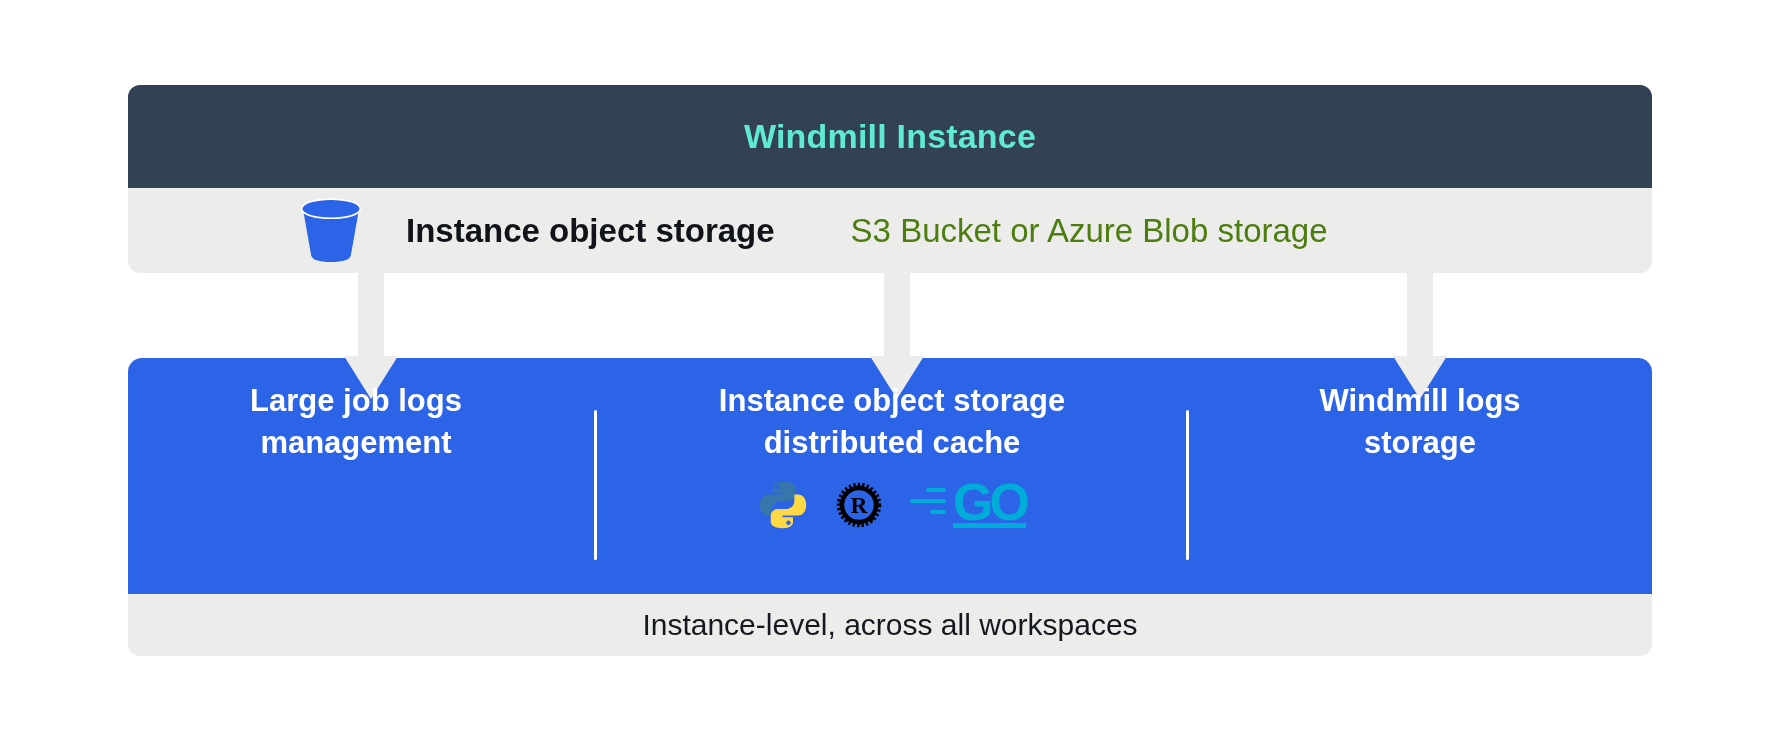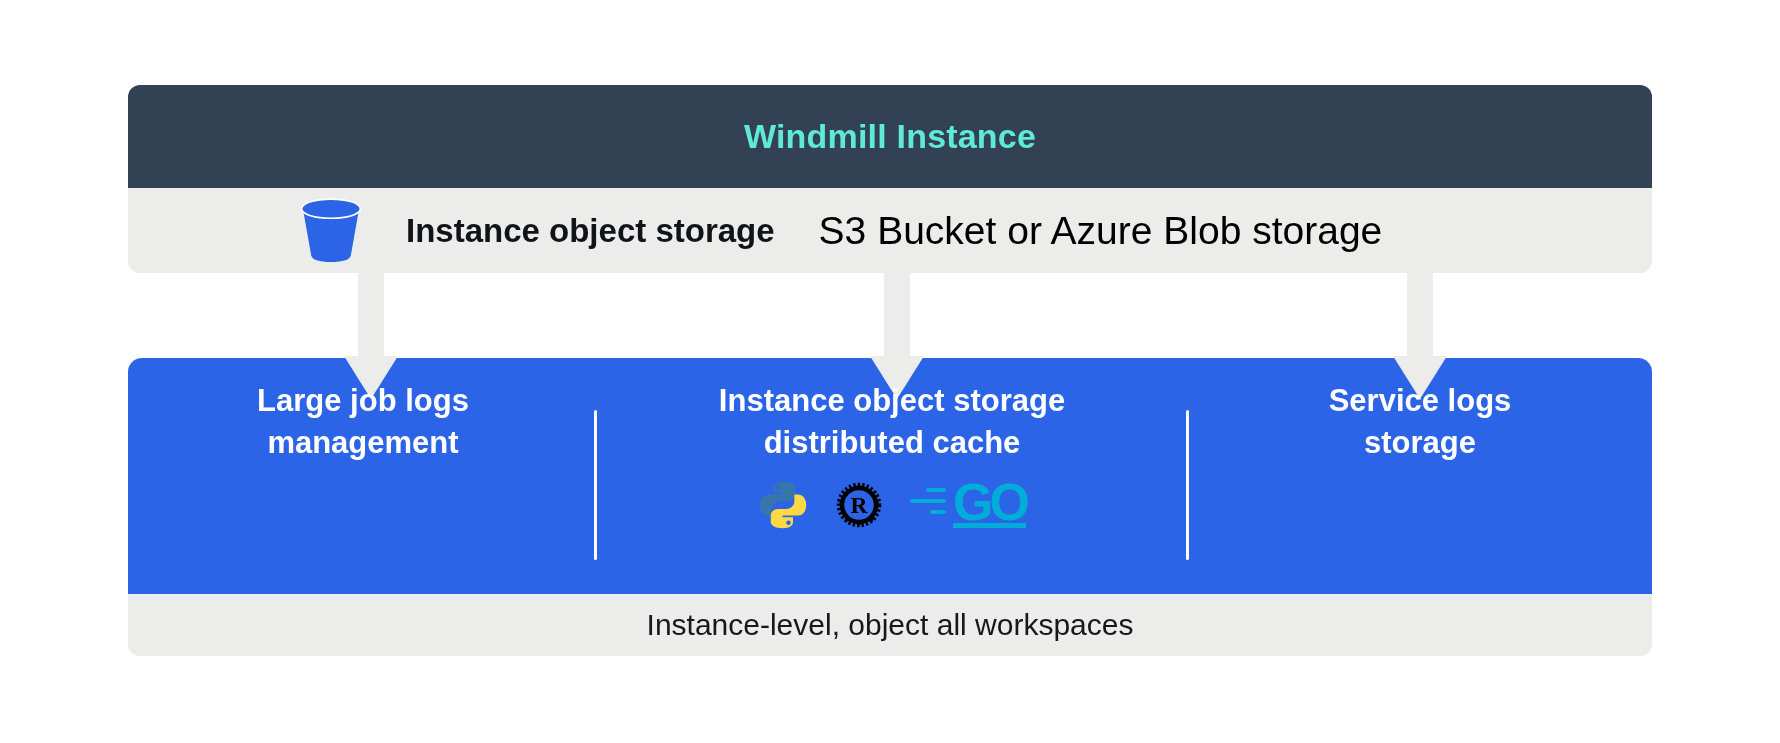--- a/index.html
+++ b/index.html
@@ -44,24 +44,24 @@
   }
   .bucket-wrap { width: 62px; height: 66px; flex: 0 0 auto; }
   .storage-label {
     margin-left: 44px;
     font-size: 33px;
     font-weight: 700;
     color: #101419;
     white-space: nowrap;
   }
   .storage-detail {
-    margin-left: 44px;
-    font-size: 39px;
+    margin-left: 76px;
+    font-size: 33px;
     font-weight: 400;
-    color: #000000;
+    color: #4d7c0f;
     white-space: nowrap;
   }
 
   
   .arrow { position: absolute; top: 0; left: 0; width: 0; height: 0; }
   .arrow-col {
     position: absolute;
     top: 272px;
     width: 26px; height: 86px;
     background: #ececeb;
@@ -104,21 +104,21 @@
   .divider-2 { left: 1186px; }
 
   .section {
     position: absolute;
     top: 358px; height: 236px;
     display: flex; flex-direction: column;
     align-items: center;
     padding-top: 22px;
     z-index: 3;
   }
-  .section-1 { left: 129px;  width: 468px; }
+  .section-1 { left: 122px;  width: 468px; }
   .section-2 { left: 596px;  width: 592px; }
   .section-3 { left: 1188px; width: 464px; }
   .section-title {
     color: #ffffff;
     font-size: 31px;
     font-weight: 700;
     line-height: 42px;
     text-align: center;
     white-space: pre-line;
   }
@@ -243,21 +243,21 @@
           <div class="go-line go-line-1"></div>
           <div class="go-line go-line-2"></div>
           <div class="go-line go-line-3"></div>
         </div>
         <div class="go-label">GO</div>
       </div>
     </div>
   </div>
 
   <div class="section section-3">
-    <div class="section-title">Service logs
+    <div class="section-title">Windmill logs
 storage</div>
   </div>
 
   <div class="footer-bar">
-    <div class="footer-label">Instance-level, object all workspaces</div>
+    <div class="footer-label">Instance-level, across all workspaces</div>
   </div>
 
 </div>
 
 </body></html>

